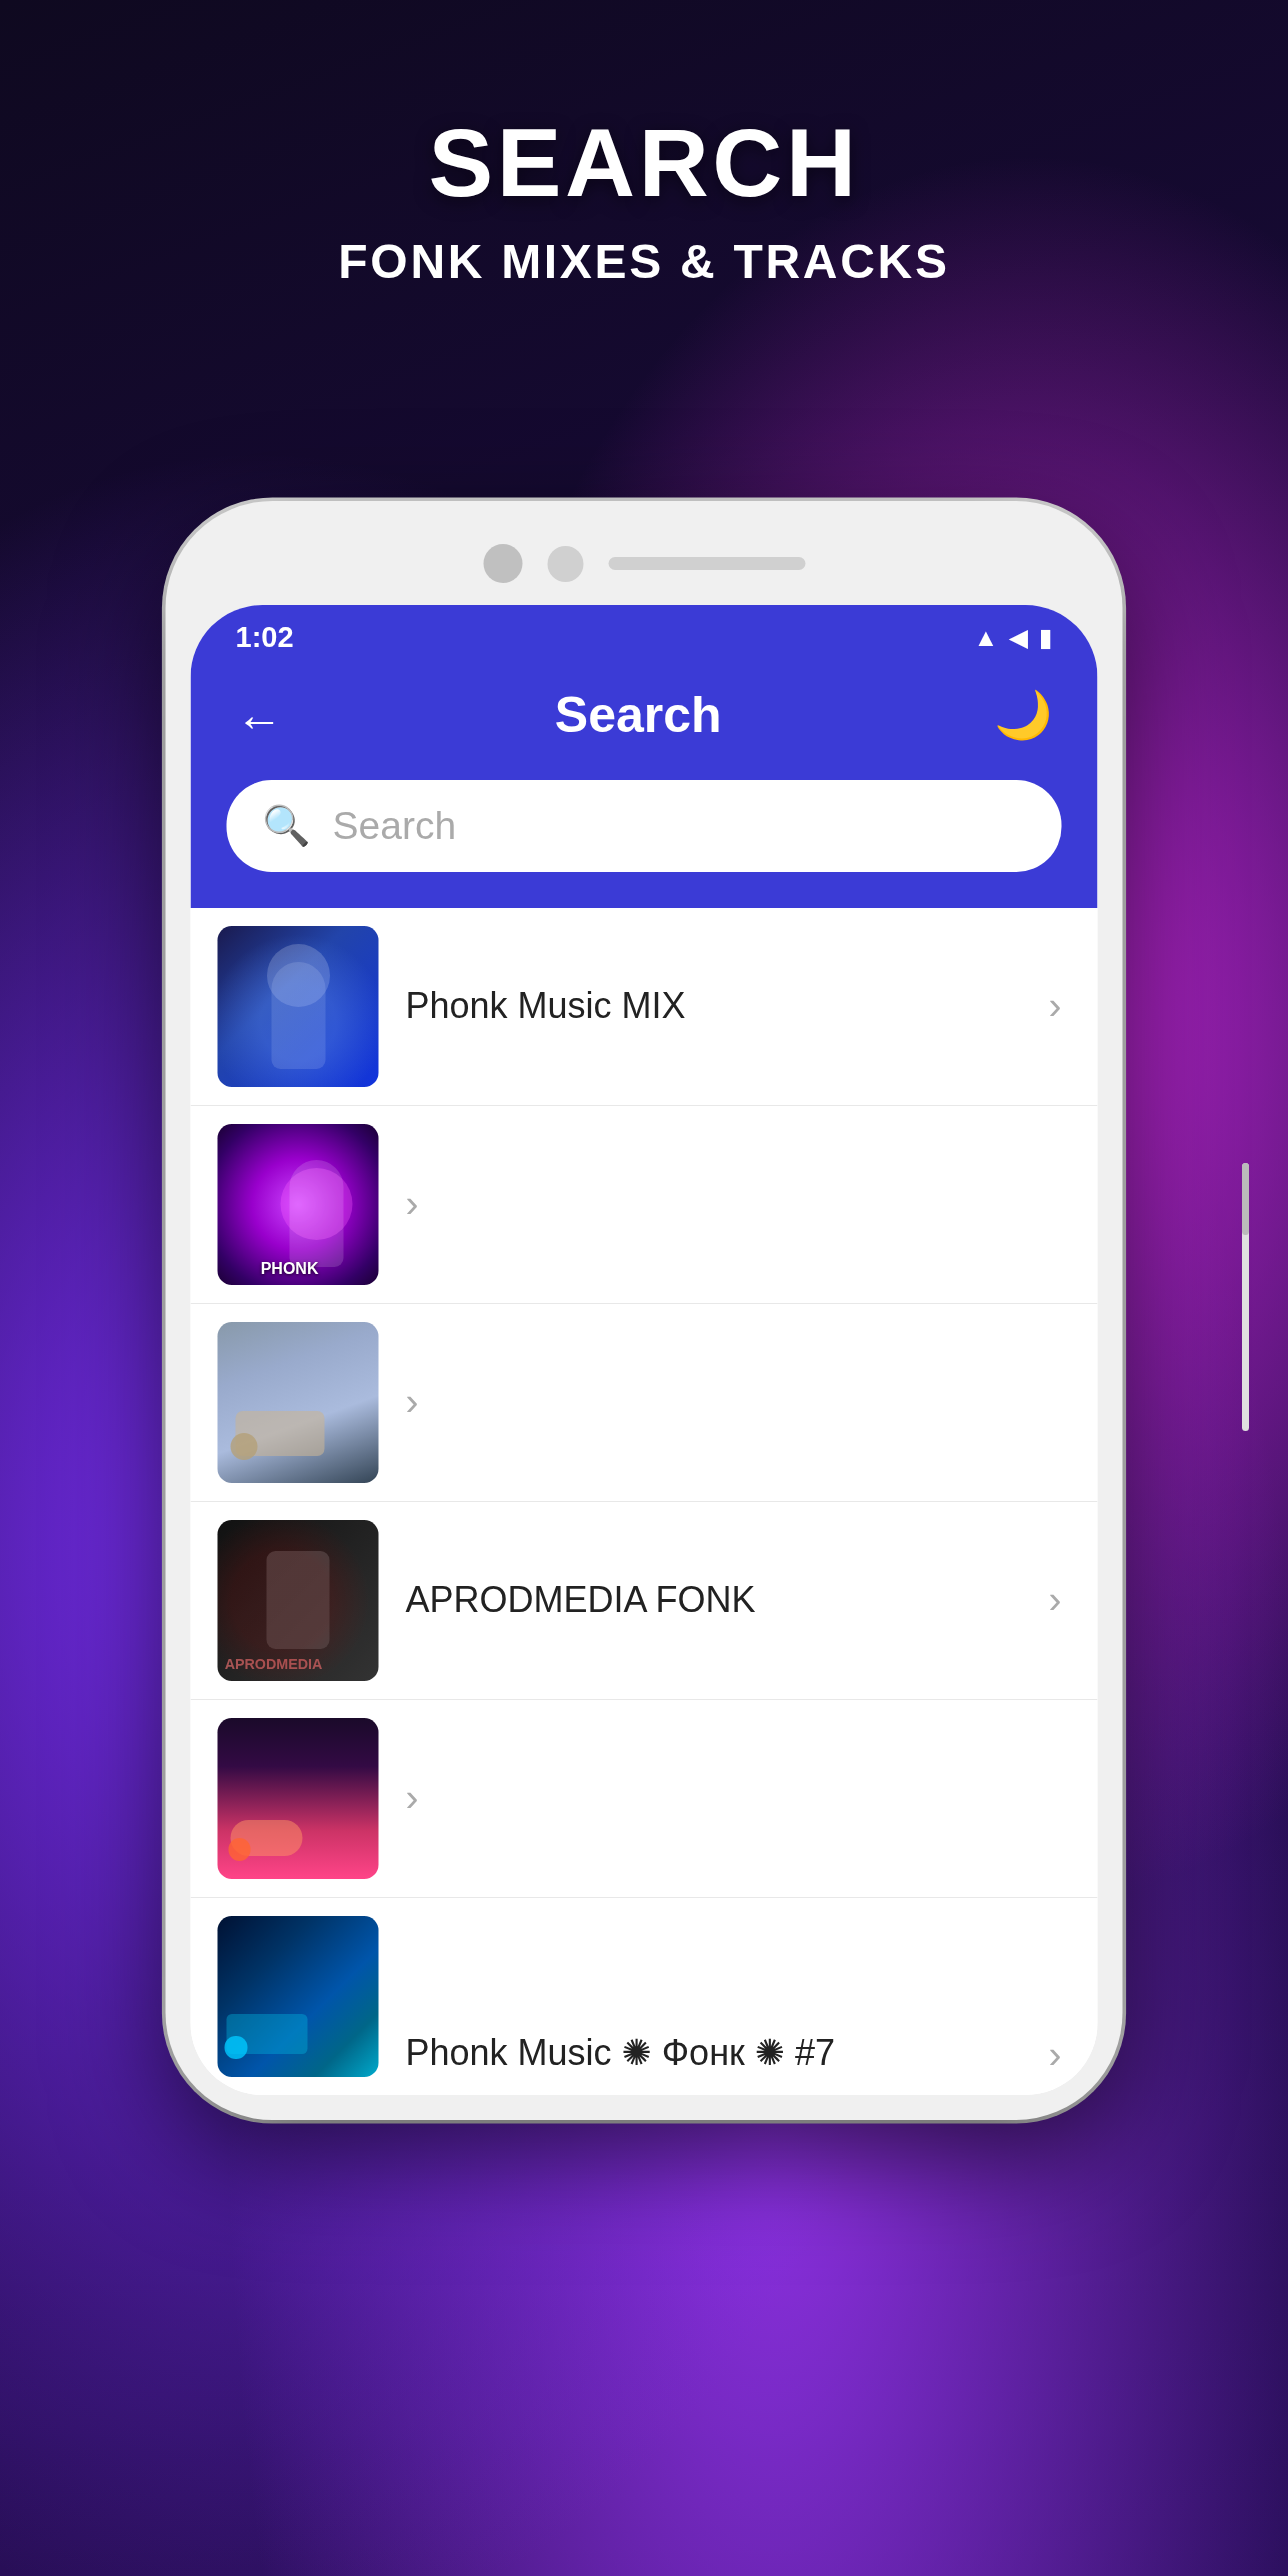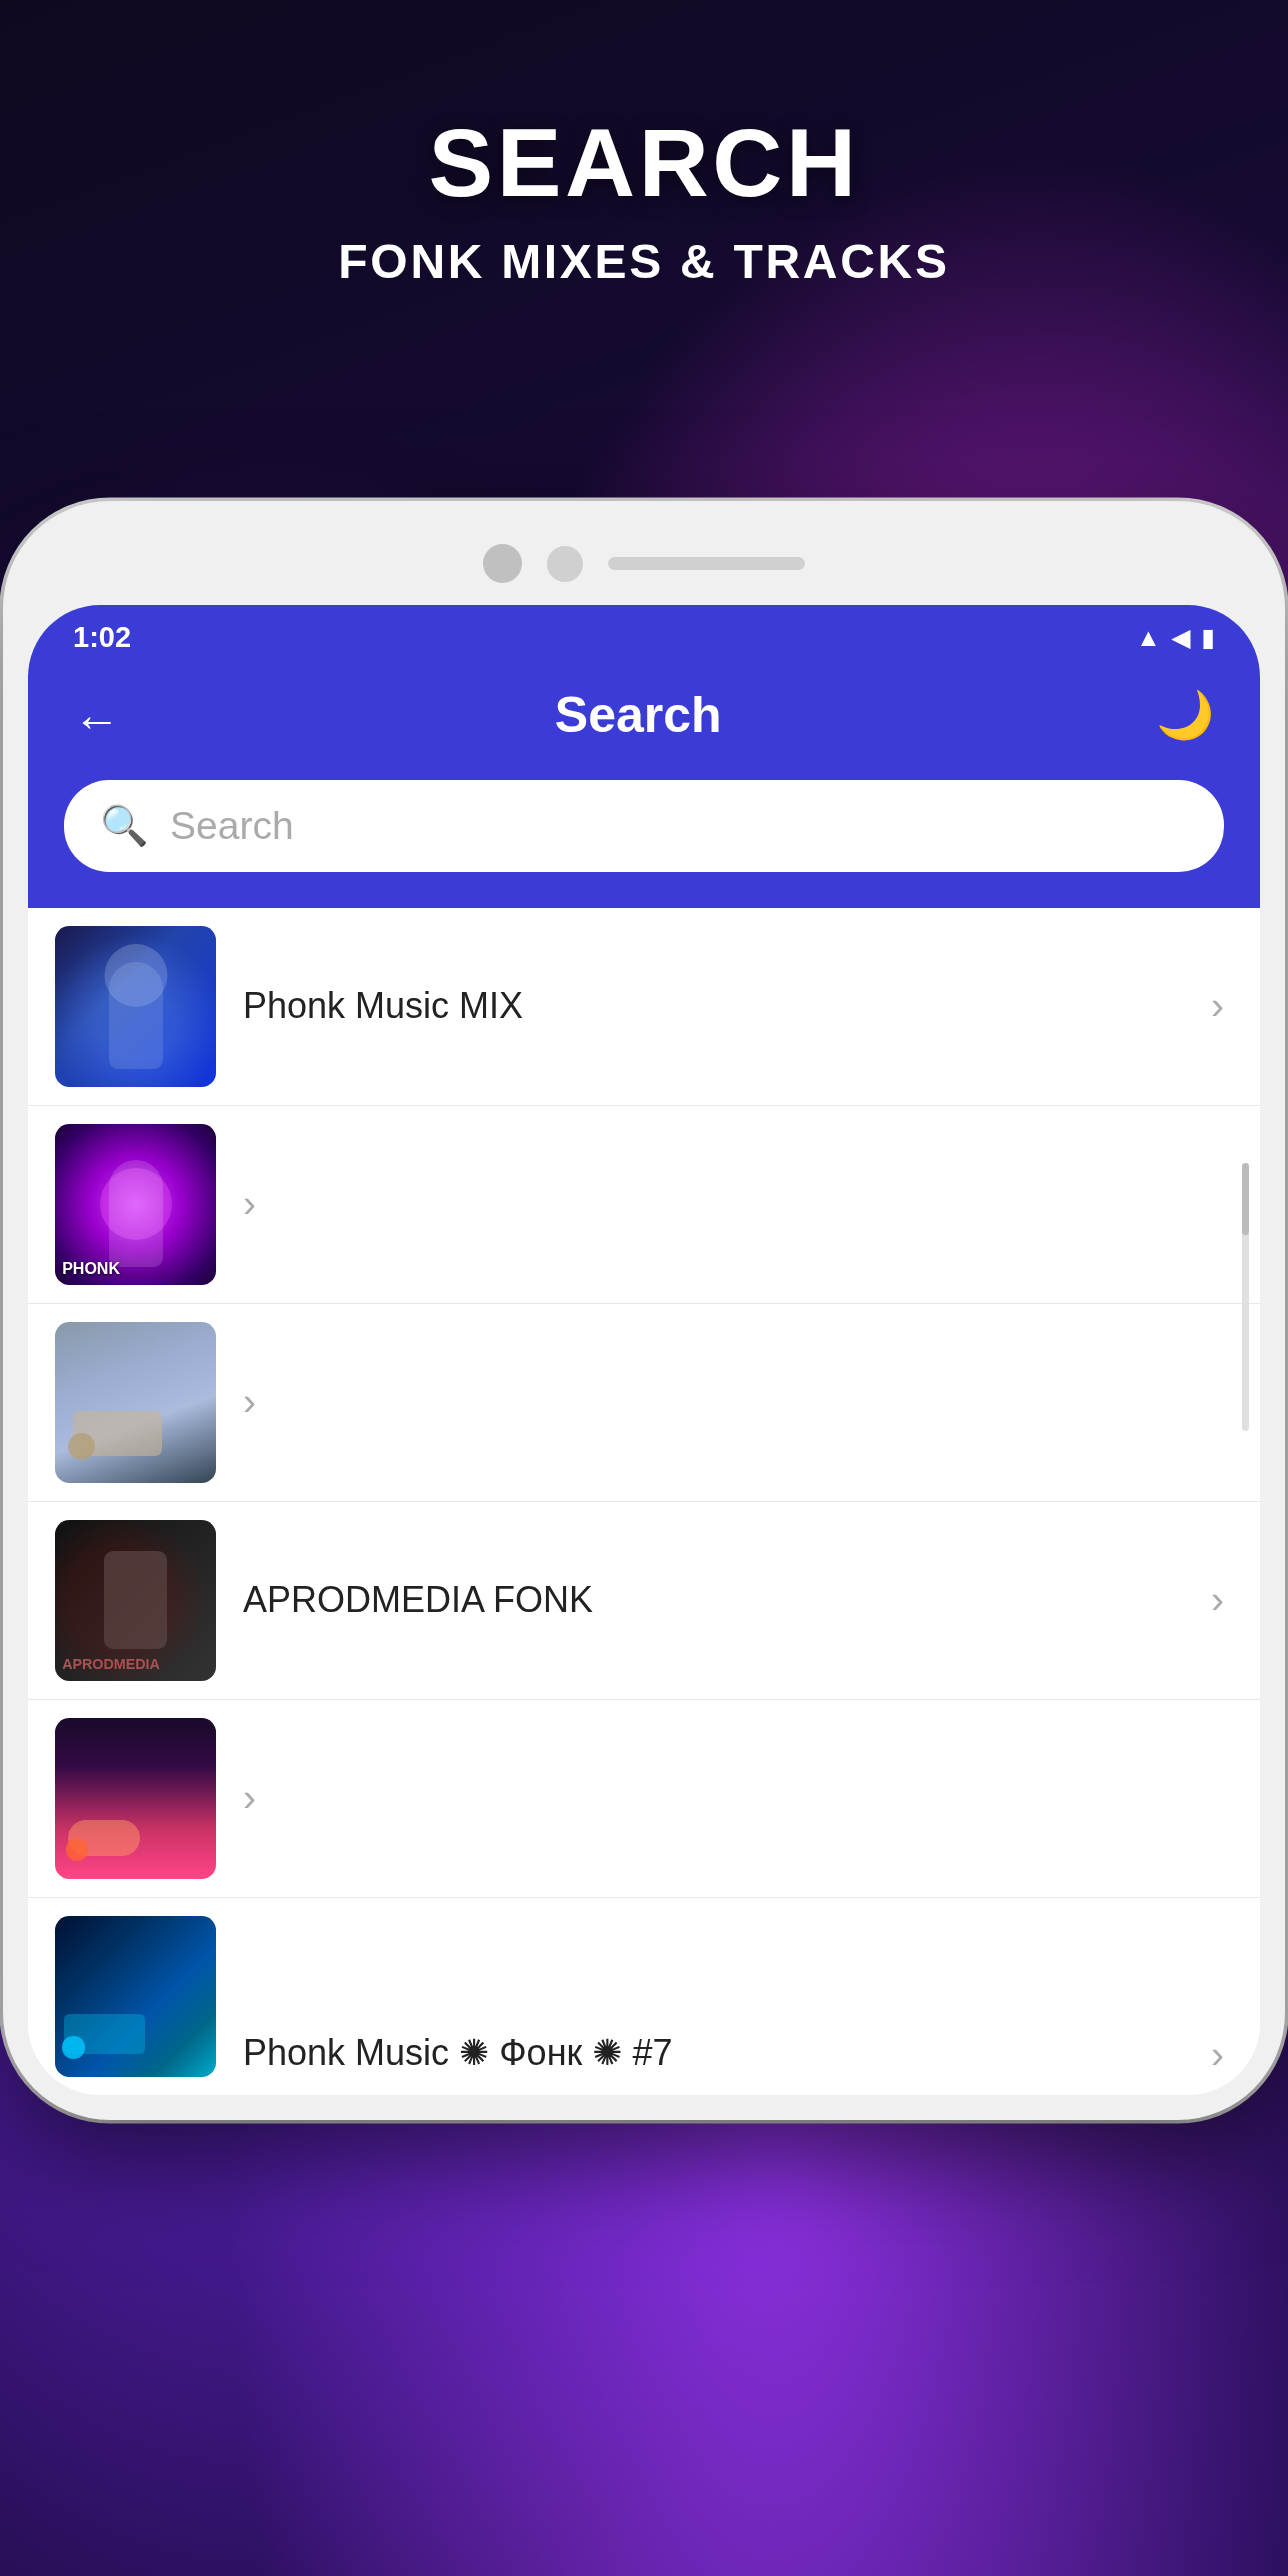--- a/index.html
+++ b/index.html
@@ -49,21 +49,21 @@
       letter-spacing: 2.7px;
       margin-top: 15px;
     }
 
     
     .phone-wrapper {
       position: absolute;
       top: 501px;
       left: 50%;
       transform: translateX(-50%);
-      width: 1282px;
+      width: 957px;
       z-index: 3;
     }
 
     .phone-outer {
       background: #f0f0f0;
       border-radius: 107px;
       padding: 25px;
       box-shadow: 0 36px 107px rgba(0,0,0,0.6), 0 0 0 3.6px #e0e0e0;
     }
 
@@ -219,20 +219,21 @@
     .thumb-1::after {
       content: '';
       position: absolute;
       inset: 0;
       background: radial-gradient(circle at 50% 60%, rgba(100,150,255,0.3) 30%, transparent 70%);
     }
 
     .thumb-2 {
       background: radial-gradient(circle at 50% 50%, #cc44ff 0%, #9900cc 40%, #330066 80%, #1a0033 100%);
       position: relative;
+      padding-left: 36px;
     }
 
     .thumb-3 {
       background: linear-gradient(160deg, #8899aa 0%, #99aacc 30%, #aabbdd 60%, #334455 100%);
       position: relative;
     }
 
     .thumb-4 {
       background: linear-gradient(135deg, #111111 0%, #222222 50%, #333333 100%);
       position: relative;

